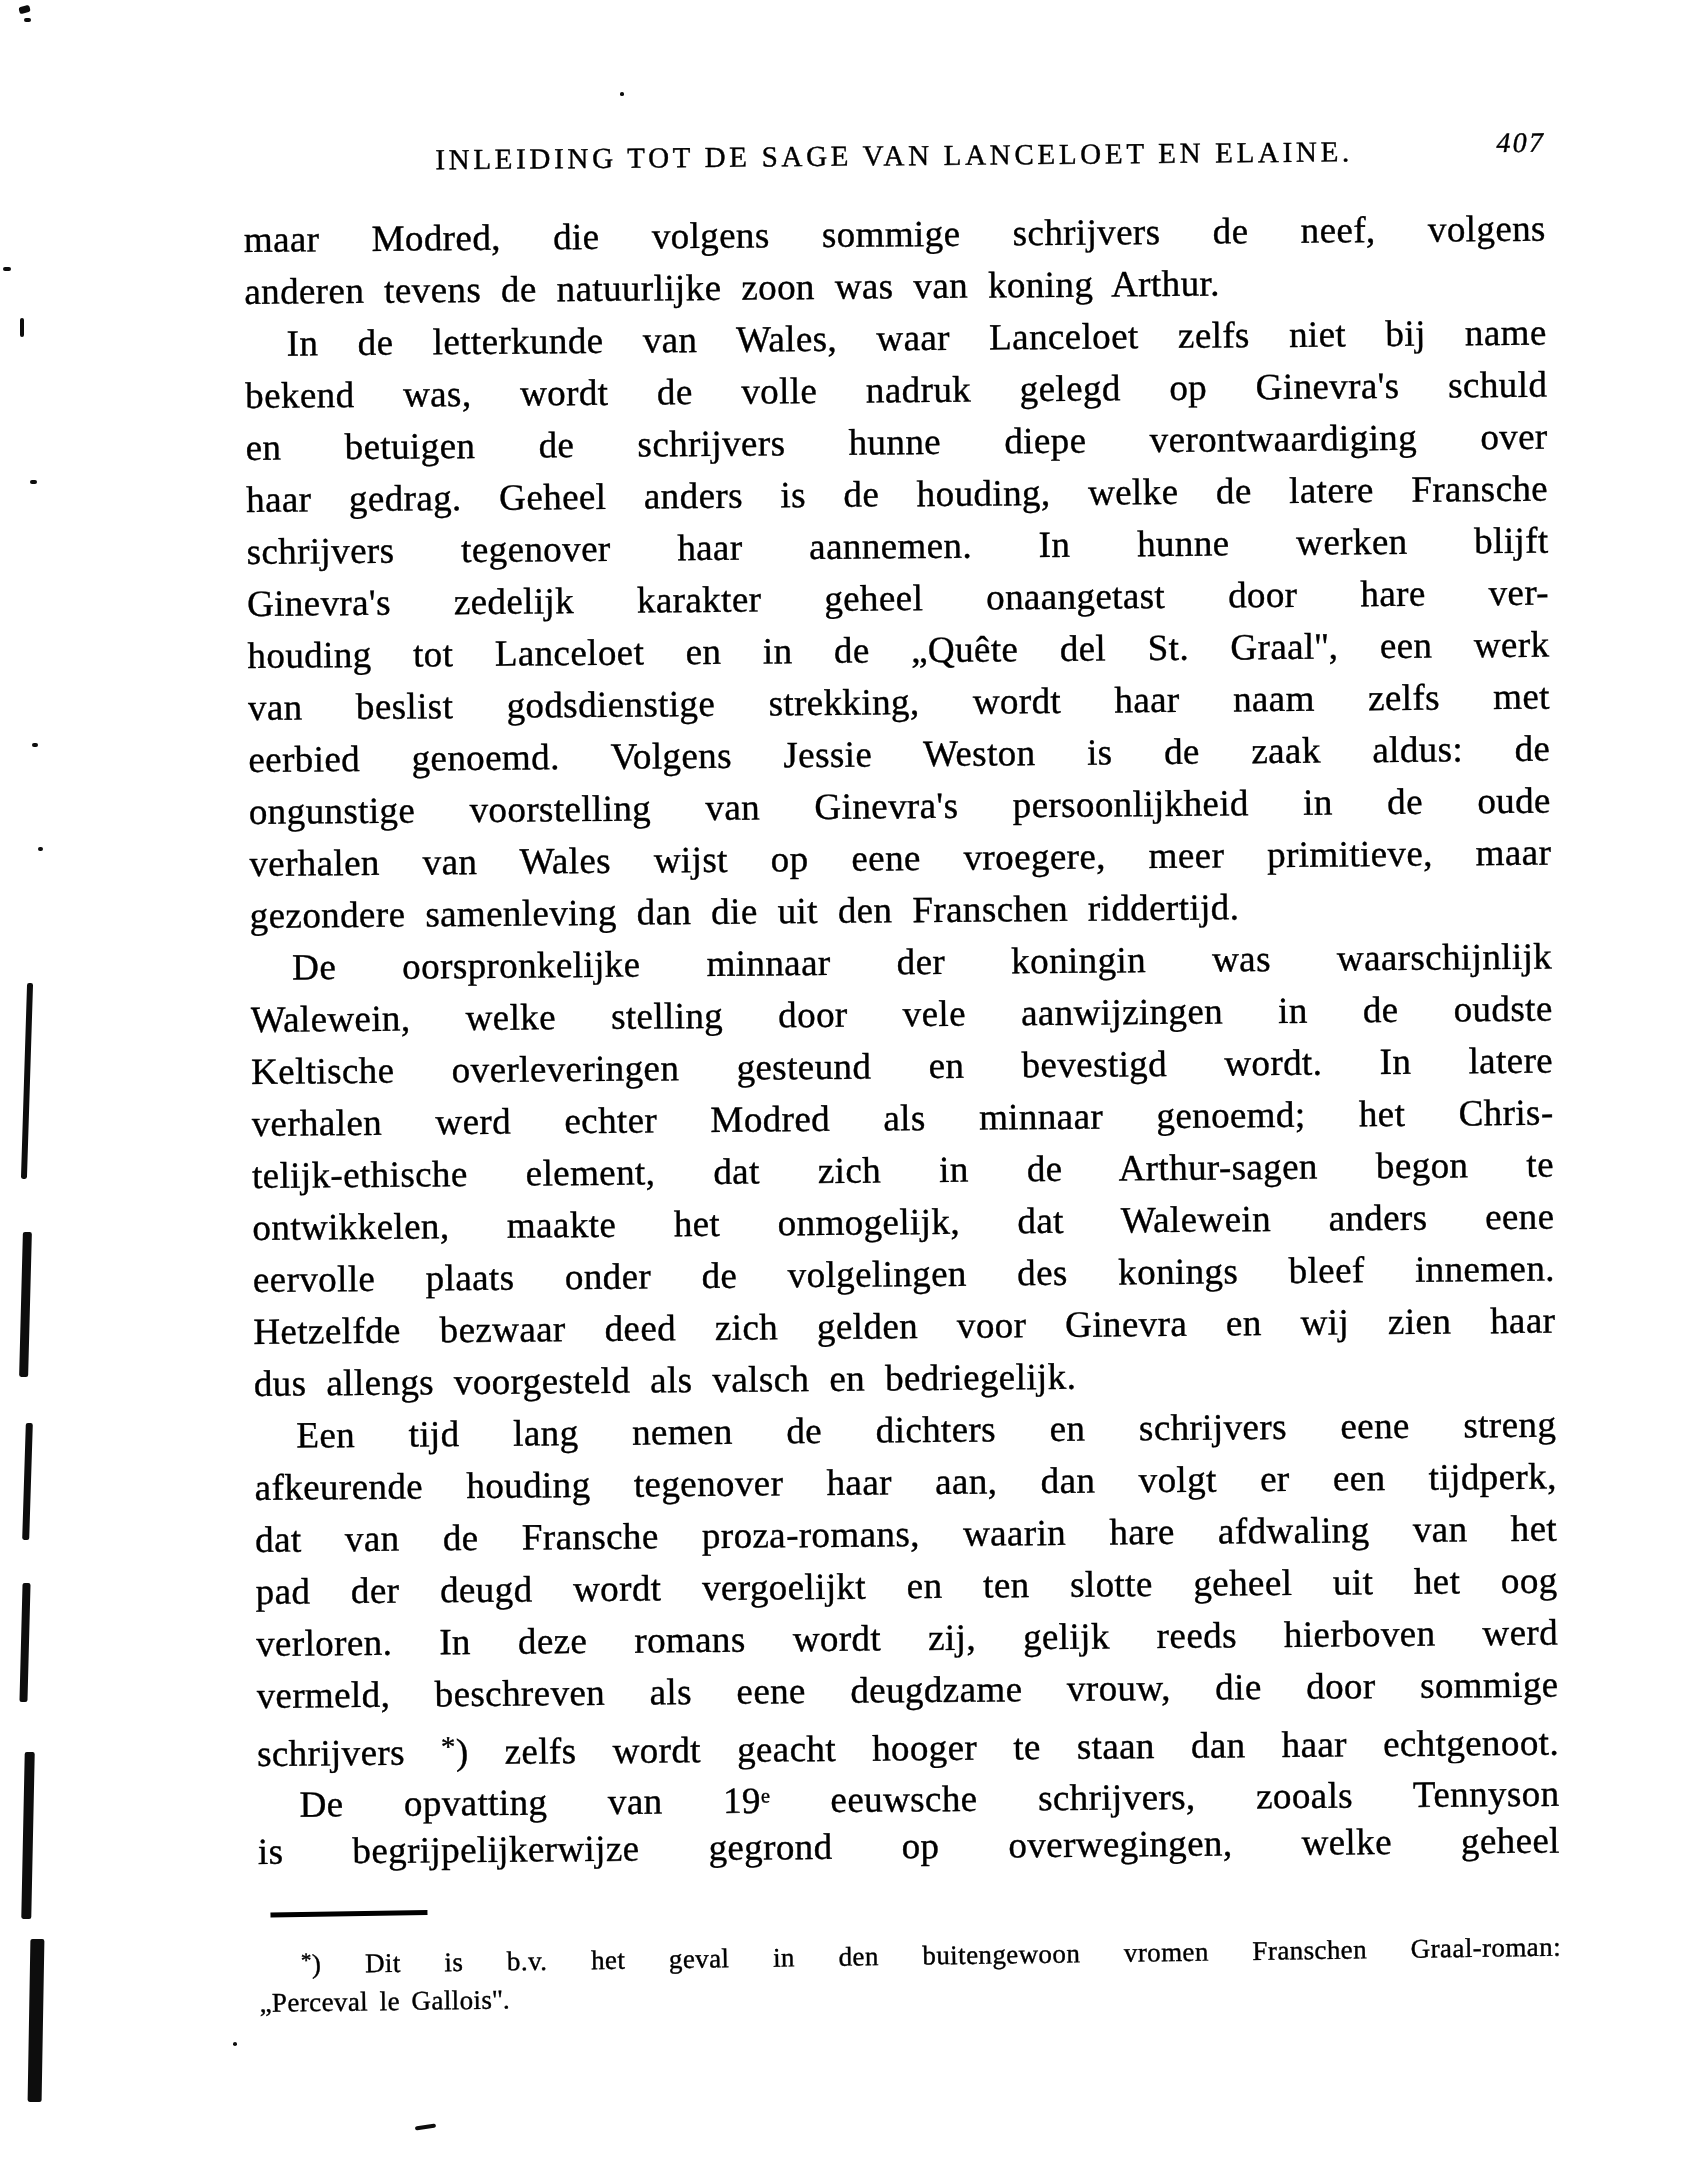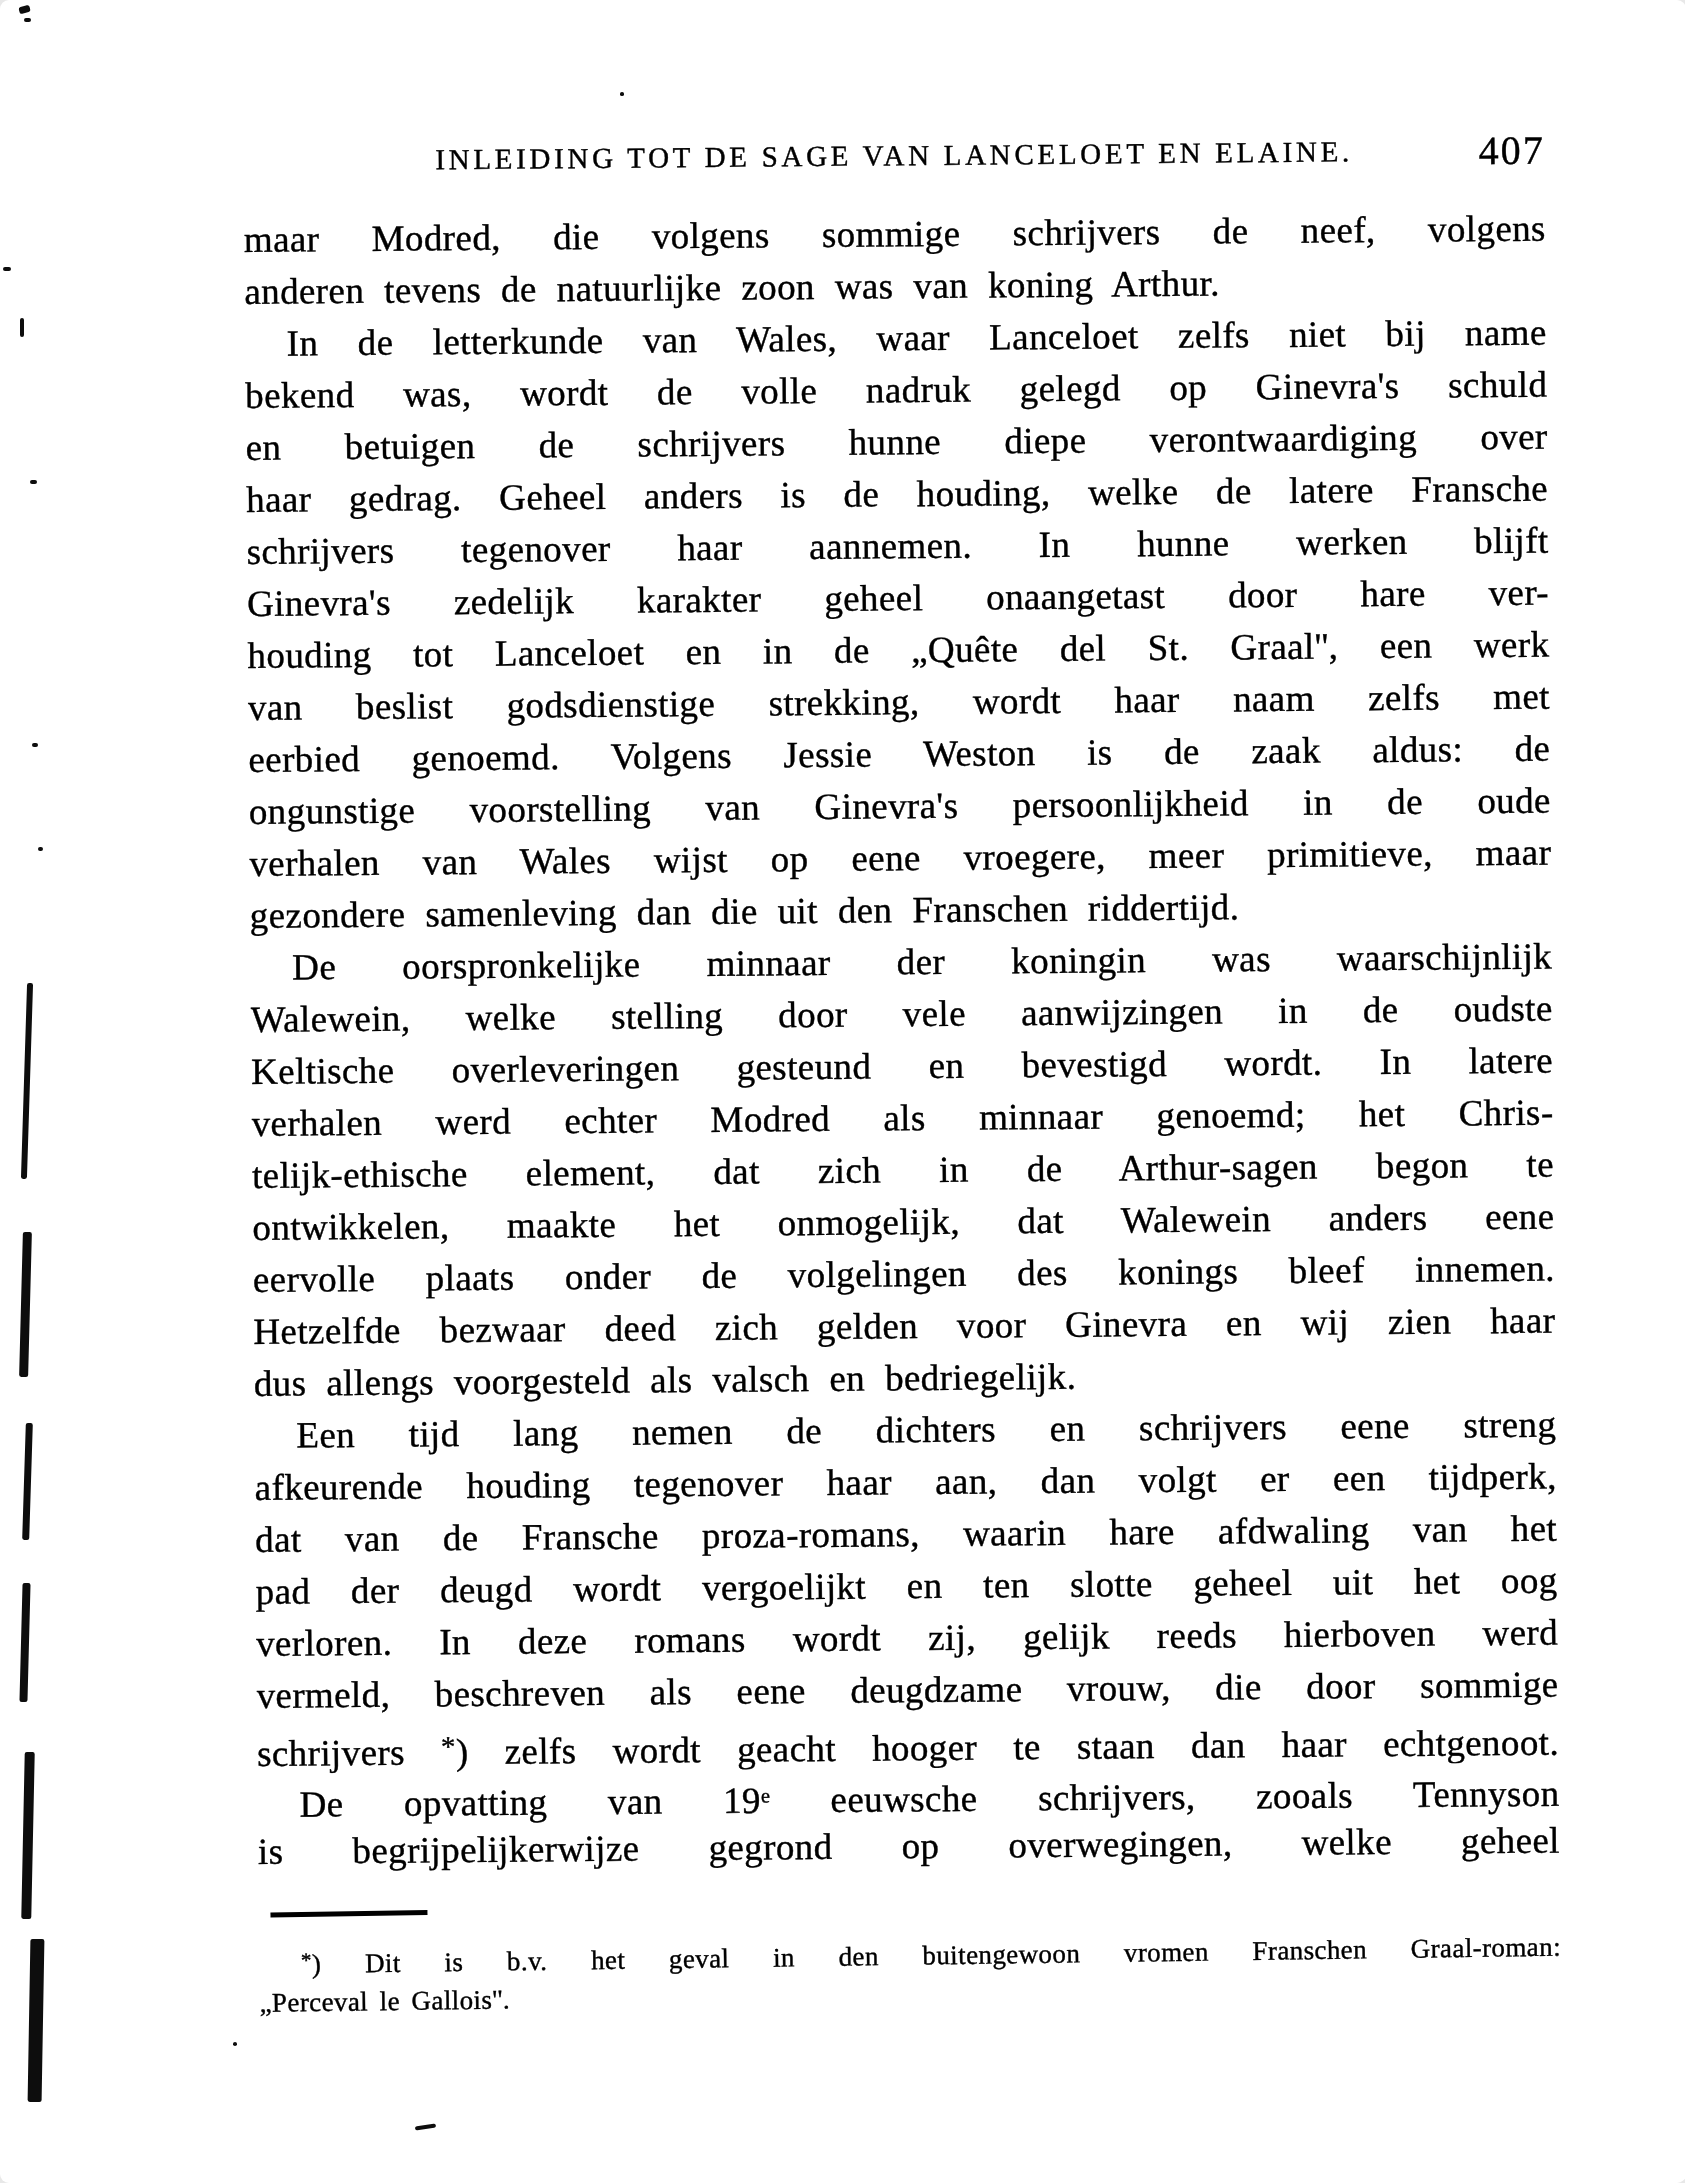--- a/index.html
+++ b/index.html
@@ -4,21 +4,20 @@
 <style>
   html, body { margin: 0; padding: 0; background: #e8e8e8; }
   .page {
     position: relative;
     width: 1686px;
     height: 2183px;
     background: #ffffff;
     overflow: hidden;
     font-family: "Liberation Serif", "DejaVu Serif", serif;
     color: #000000;
-    border-radius: 9px;
   }
   .content {
     position: absolute;
     left: 243px;
     top: 141px;
     width: 1302px;
     transform: rotate(-0.5deg);
     transform-origin: 0 0;
     -webkit-text-stroke: 0.4px #000;
   }
@@ -31,22 +30,23 @@
     display: block;
     text-align: center;
     font-size: 29px;
     letter-spacing: 3.7px;
     line-height: 41px;
   }
   .page-number {
     position: absolute;
     right: 0;
     top: -2.9px;
-    font-size: 40px;
+    font-size: 28px;
     letter-spacing: 2.2px;
+    font-style: italic;
   }
   .body-text { margin-top: 26px; }
   .body-text .line {
     font-size: 37px;
     line-height: 52px;
     height: 52px;
     letter-spacing: 0.4px;
     text-align: justify;
     text-align-last: justify;
     text-justify: inter-word;

